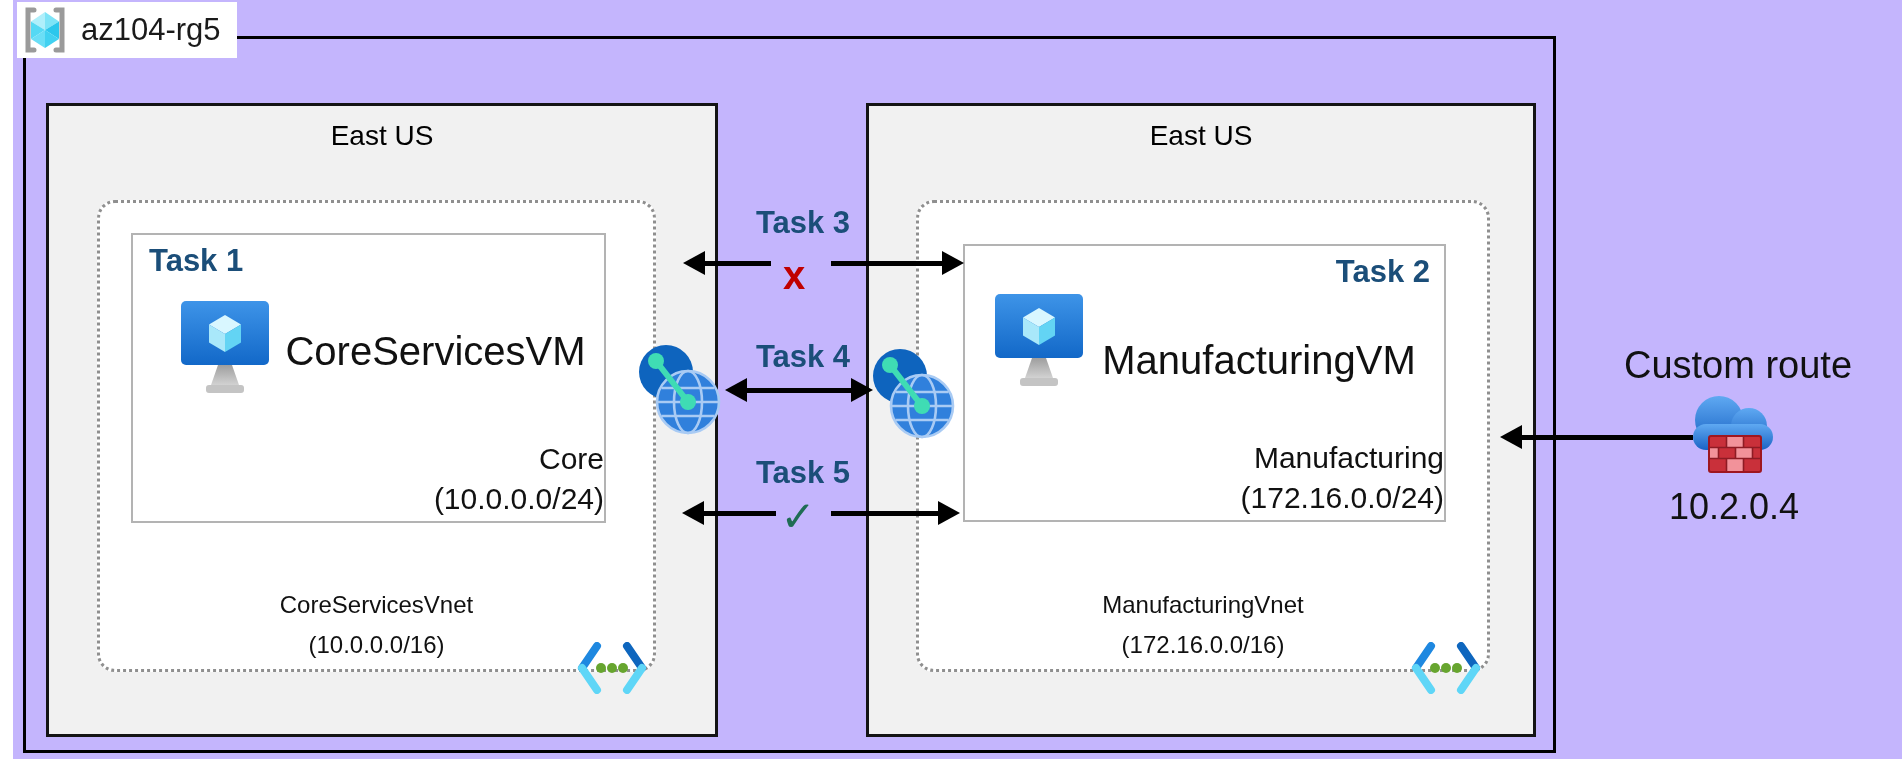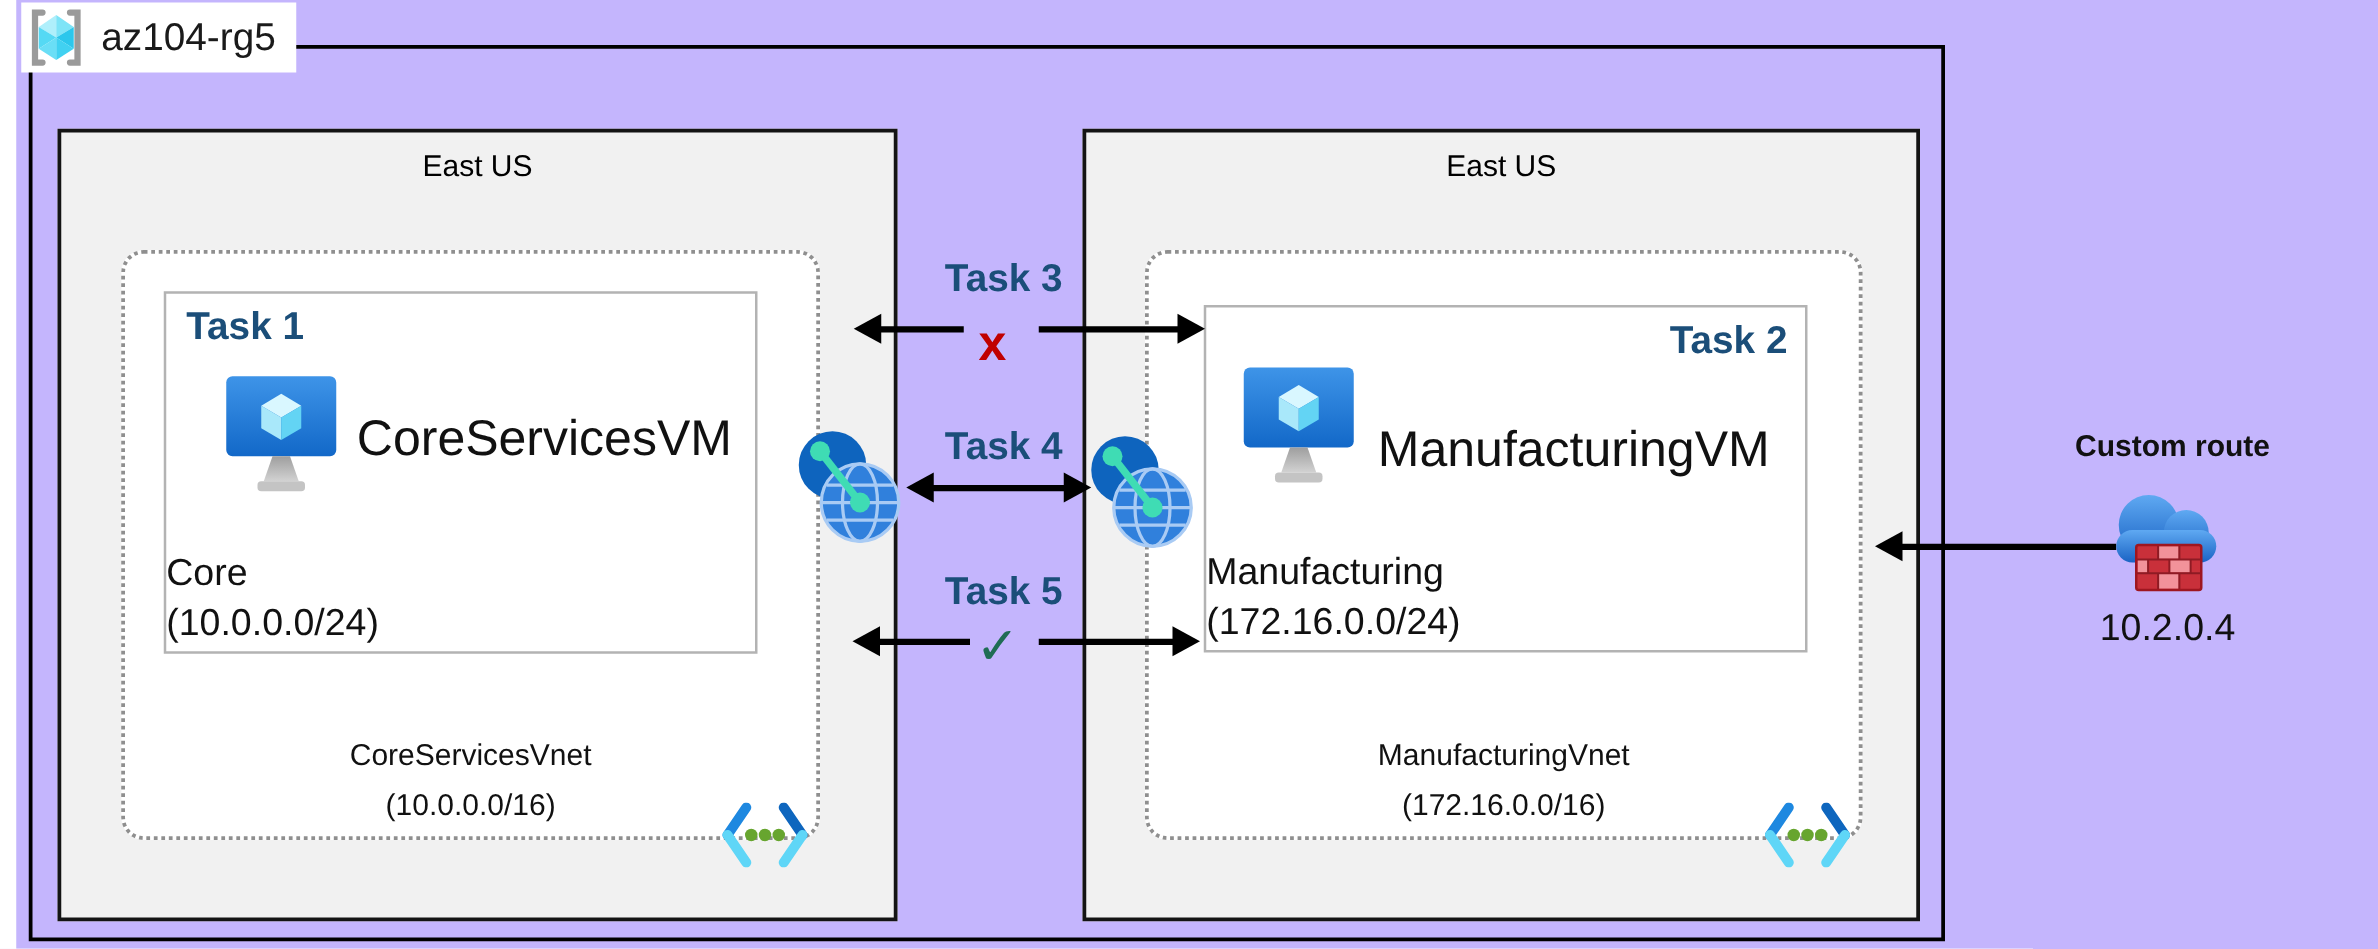--- a/index.html
+++ b/index.html
@@ -11,55 +11,55 @@
 
   
   .rg-box{left:10px;top:36px;width:1533px;height:717px;border:3px solid #000;box-sizing:border-box;}
   .rg-label{left:4px;top:2px;display:flex;align-items:center;gap:10px;background:#fff;
             padding:2px 16px 2px 2px;font-size:31px;color:#1a1a1a;}
 
   
   .region{background:#f1f1f1;border:3px solid #141414;box-sizing:border-box;}
   .region-left{left:33px;top:103px;width:672px;height:634px;}
   .region-right{left:853px;top:103px;width:670px;height:634px;}
-  .region-header{margin-top:14px;text-align:center;font-size:24px;color:#000;}
+  .region-header{margin-top:14px;text-align:center;font-size:28px;color:#000;}
 
   
   .vnet{background:#fff;border:3px dotted #8f8f8f;border-radius:18px;box-sizing:border-box;}
   .vnet-left{left:84px;top:200px;width:559px;height:472px;}
   .vnet-right{left:903px;top:200px;width:574px;height:472px;}
   .vnet-caption{position:absolute;bottom:4px;left:0;right:0;text-align:center;
                 font-size:24px;line-height:40px;color:#111;}
 
   
   .subnet{background:#fff;border:2px solid #b3b3b3;box-sizing:border-box;}
   .subnet-left{left:118px;top:233px;width:475px;height:290px;}
   .subnet-right{left:950px;top:244px;width:483px;height:278px;}
   .task-tag{position:absolute;top:8px;font-size:31px;font-weight:700;color:var(--task-label,#1B4E79);}
   .tag-tl{left:16px;} .tag-tr{right:14px;}
   .vm-icon{position:absolute;width:92px;height:104px;}
   .vm-name{position:absolute;text-align:center;font-size:40px;color:#111;}
-  .subnet-caption{position:absolute;bottom:2px;left:0;right:0;text-align:left;
+  .subnet-caption{position:absolute;bottom:2px;left:0;right:0;text-align:right;
                   font-size:30px;line-height:40px;color:#111;}
 
   
   .task-label{width:180px;text-align:center;font-size:31px;font-weight:700;color:var(--task-label,#1B4E79);}
   .marker-x{width:56px;text-align:center;font-size:40px;font-weight:700;color:var(--cross,#C00000);line-height:1;}
   .marker-check{width:56px;text-align:center;font-size:42px;font-weight:600;color:var(--check,#1F6C54);line-height:1;}
 
   
   .aline{position:absolute;height:5px;background:#000;z-index:5;}
   .ahead{position:absolute;width:0;height:0;border-style:solid;z-index:5;}
   .ahead.left{border-width:12px 22px 12px 0;border-color:transparent #000 transparent transparent;}
   .ahead.right{border-width:12px 0 12px 22px;border-color:transparent transparent transparent #000;}
 
   
   .t6-title{width:200px;text-align:center;font-size:31px;font-weight:700;color:var(--task-label,#1B4E79);}
-  .t6-sub{width:270px;text-align:center;font-size:24px;color:#111;font-weight:bold;}
-  .t6-ip{width:200px;text-align:center;font-size:30px;color:#111;}
+  .t6-sub{width:270px;text-align:center;font-size:38px;color:#111;}
+  .t6-ip{width:200px;text-align:center;font-size:36px;color:#111;}
 
   .icon-layer{z-index:6;}
 </style>
 </head>
 <body>
 
 <div class="canvas">
 
   <div class="abs rg-box"></div>
 

